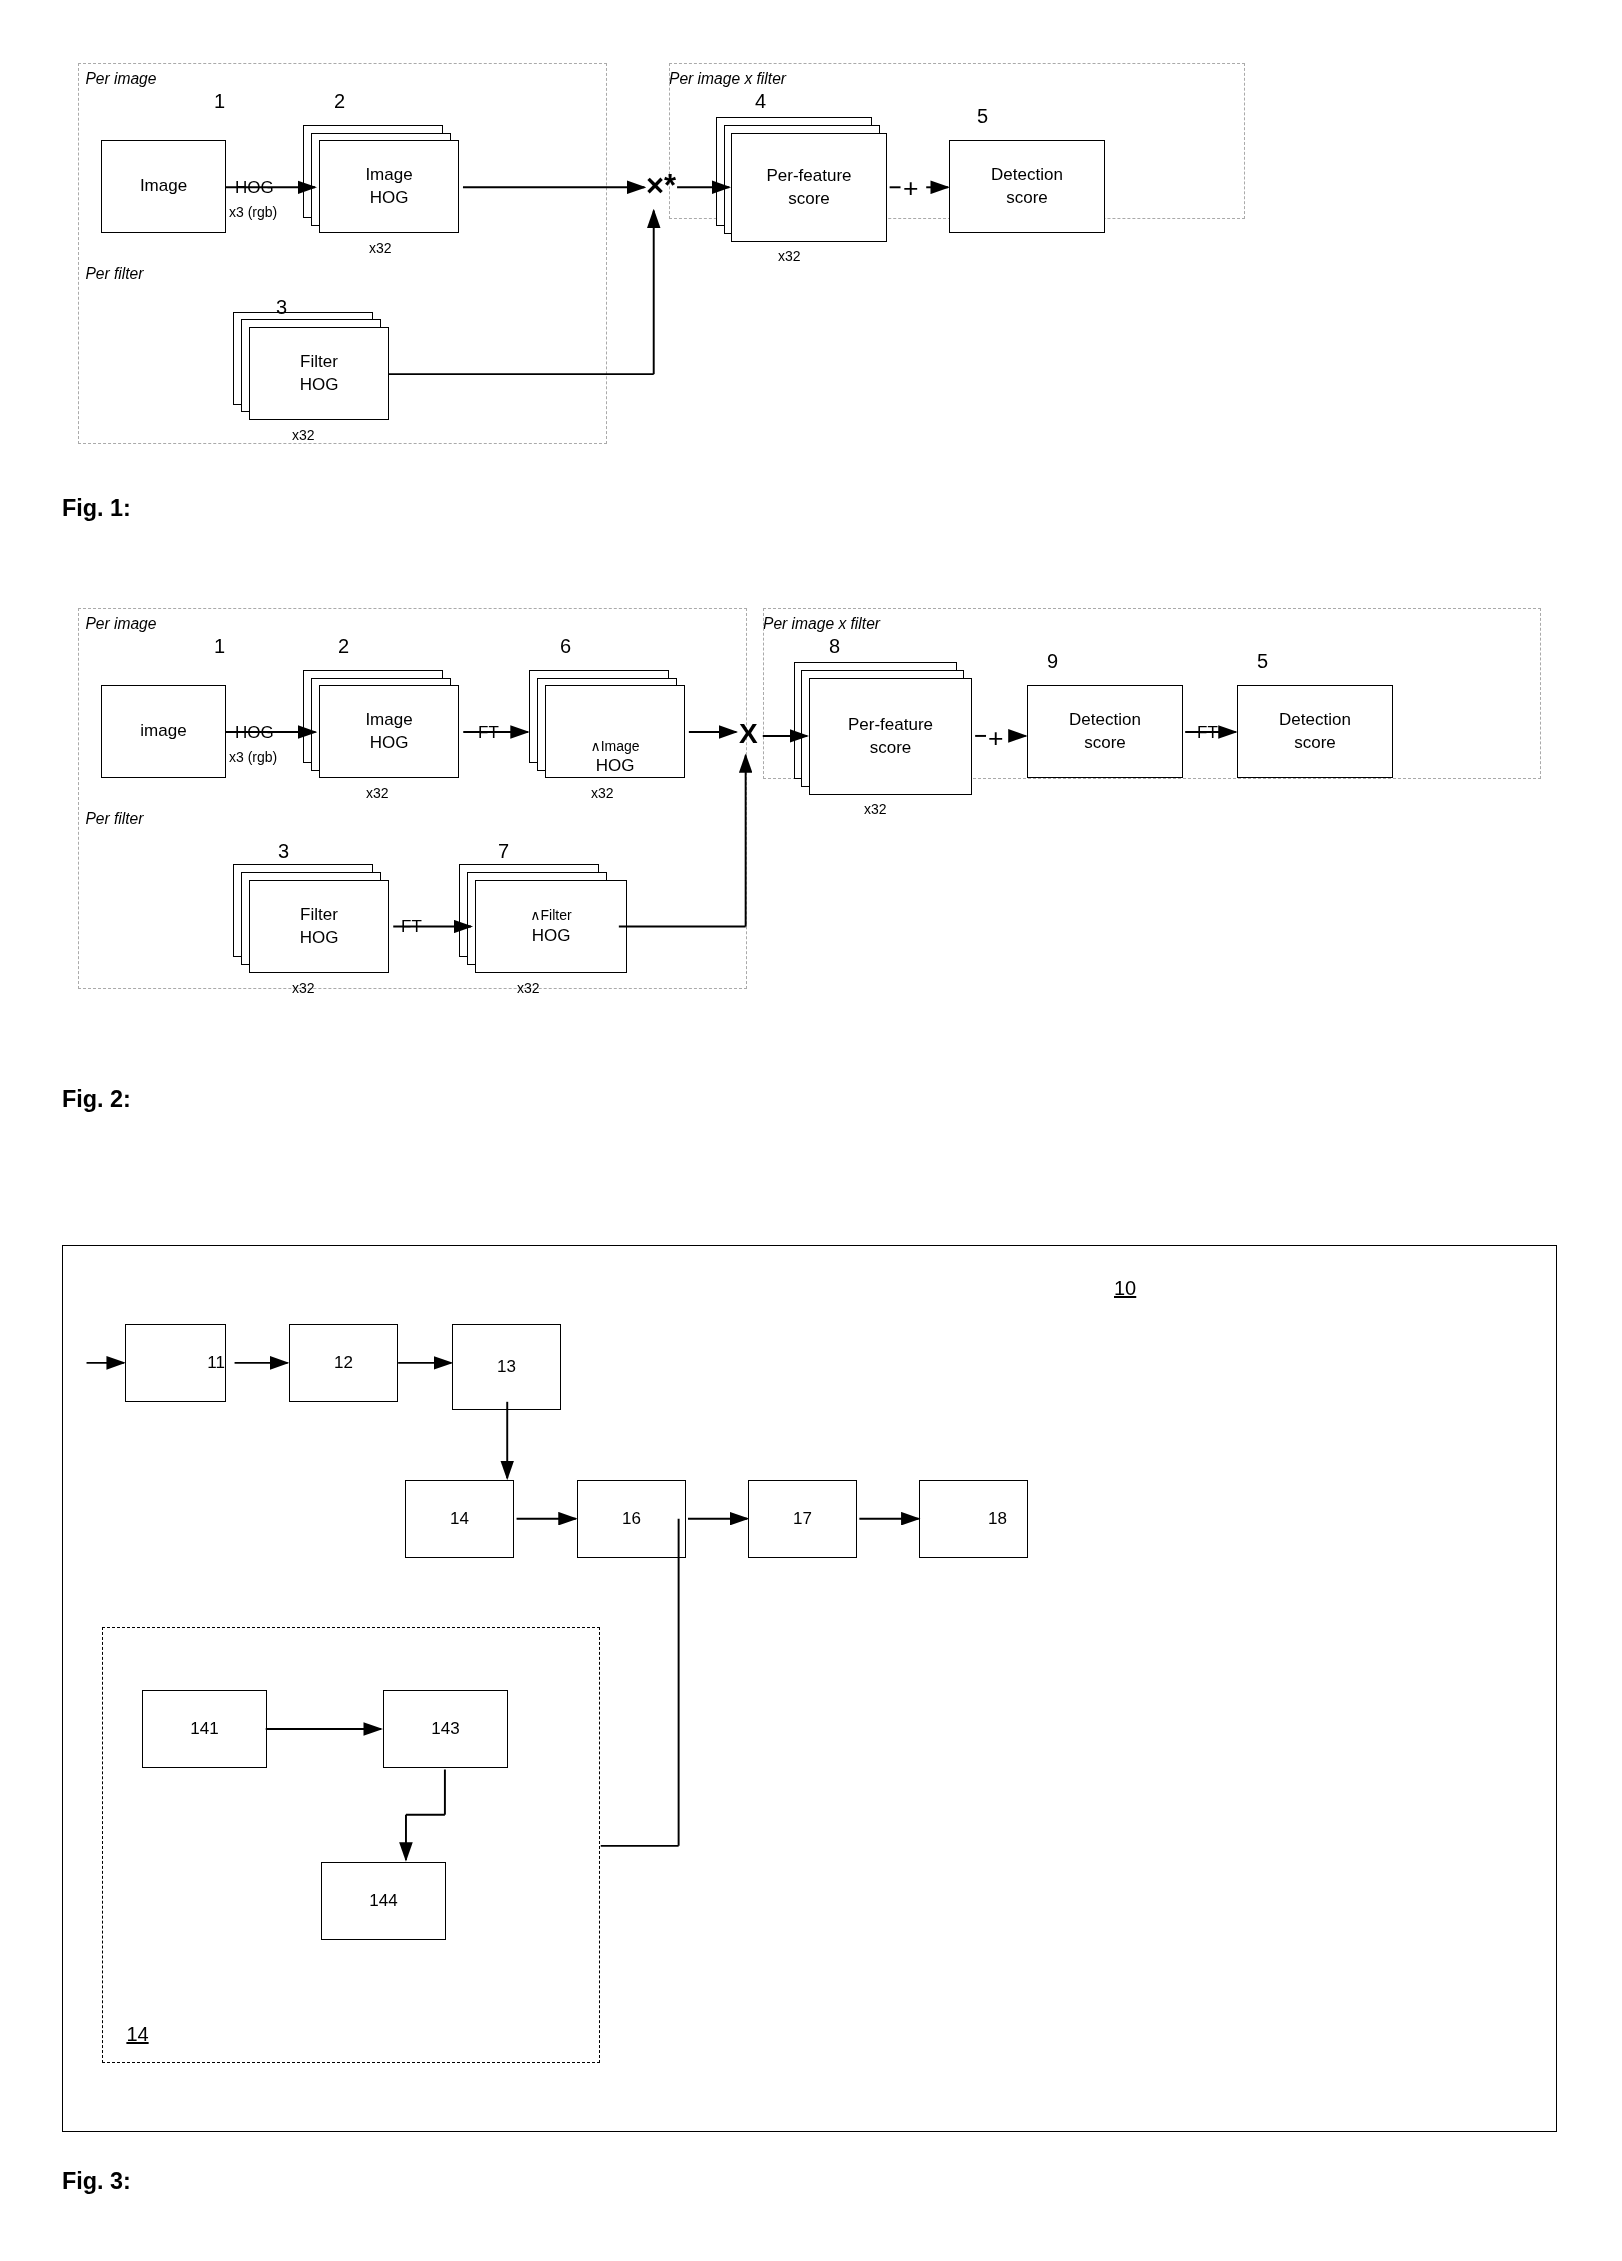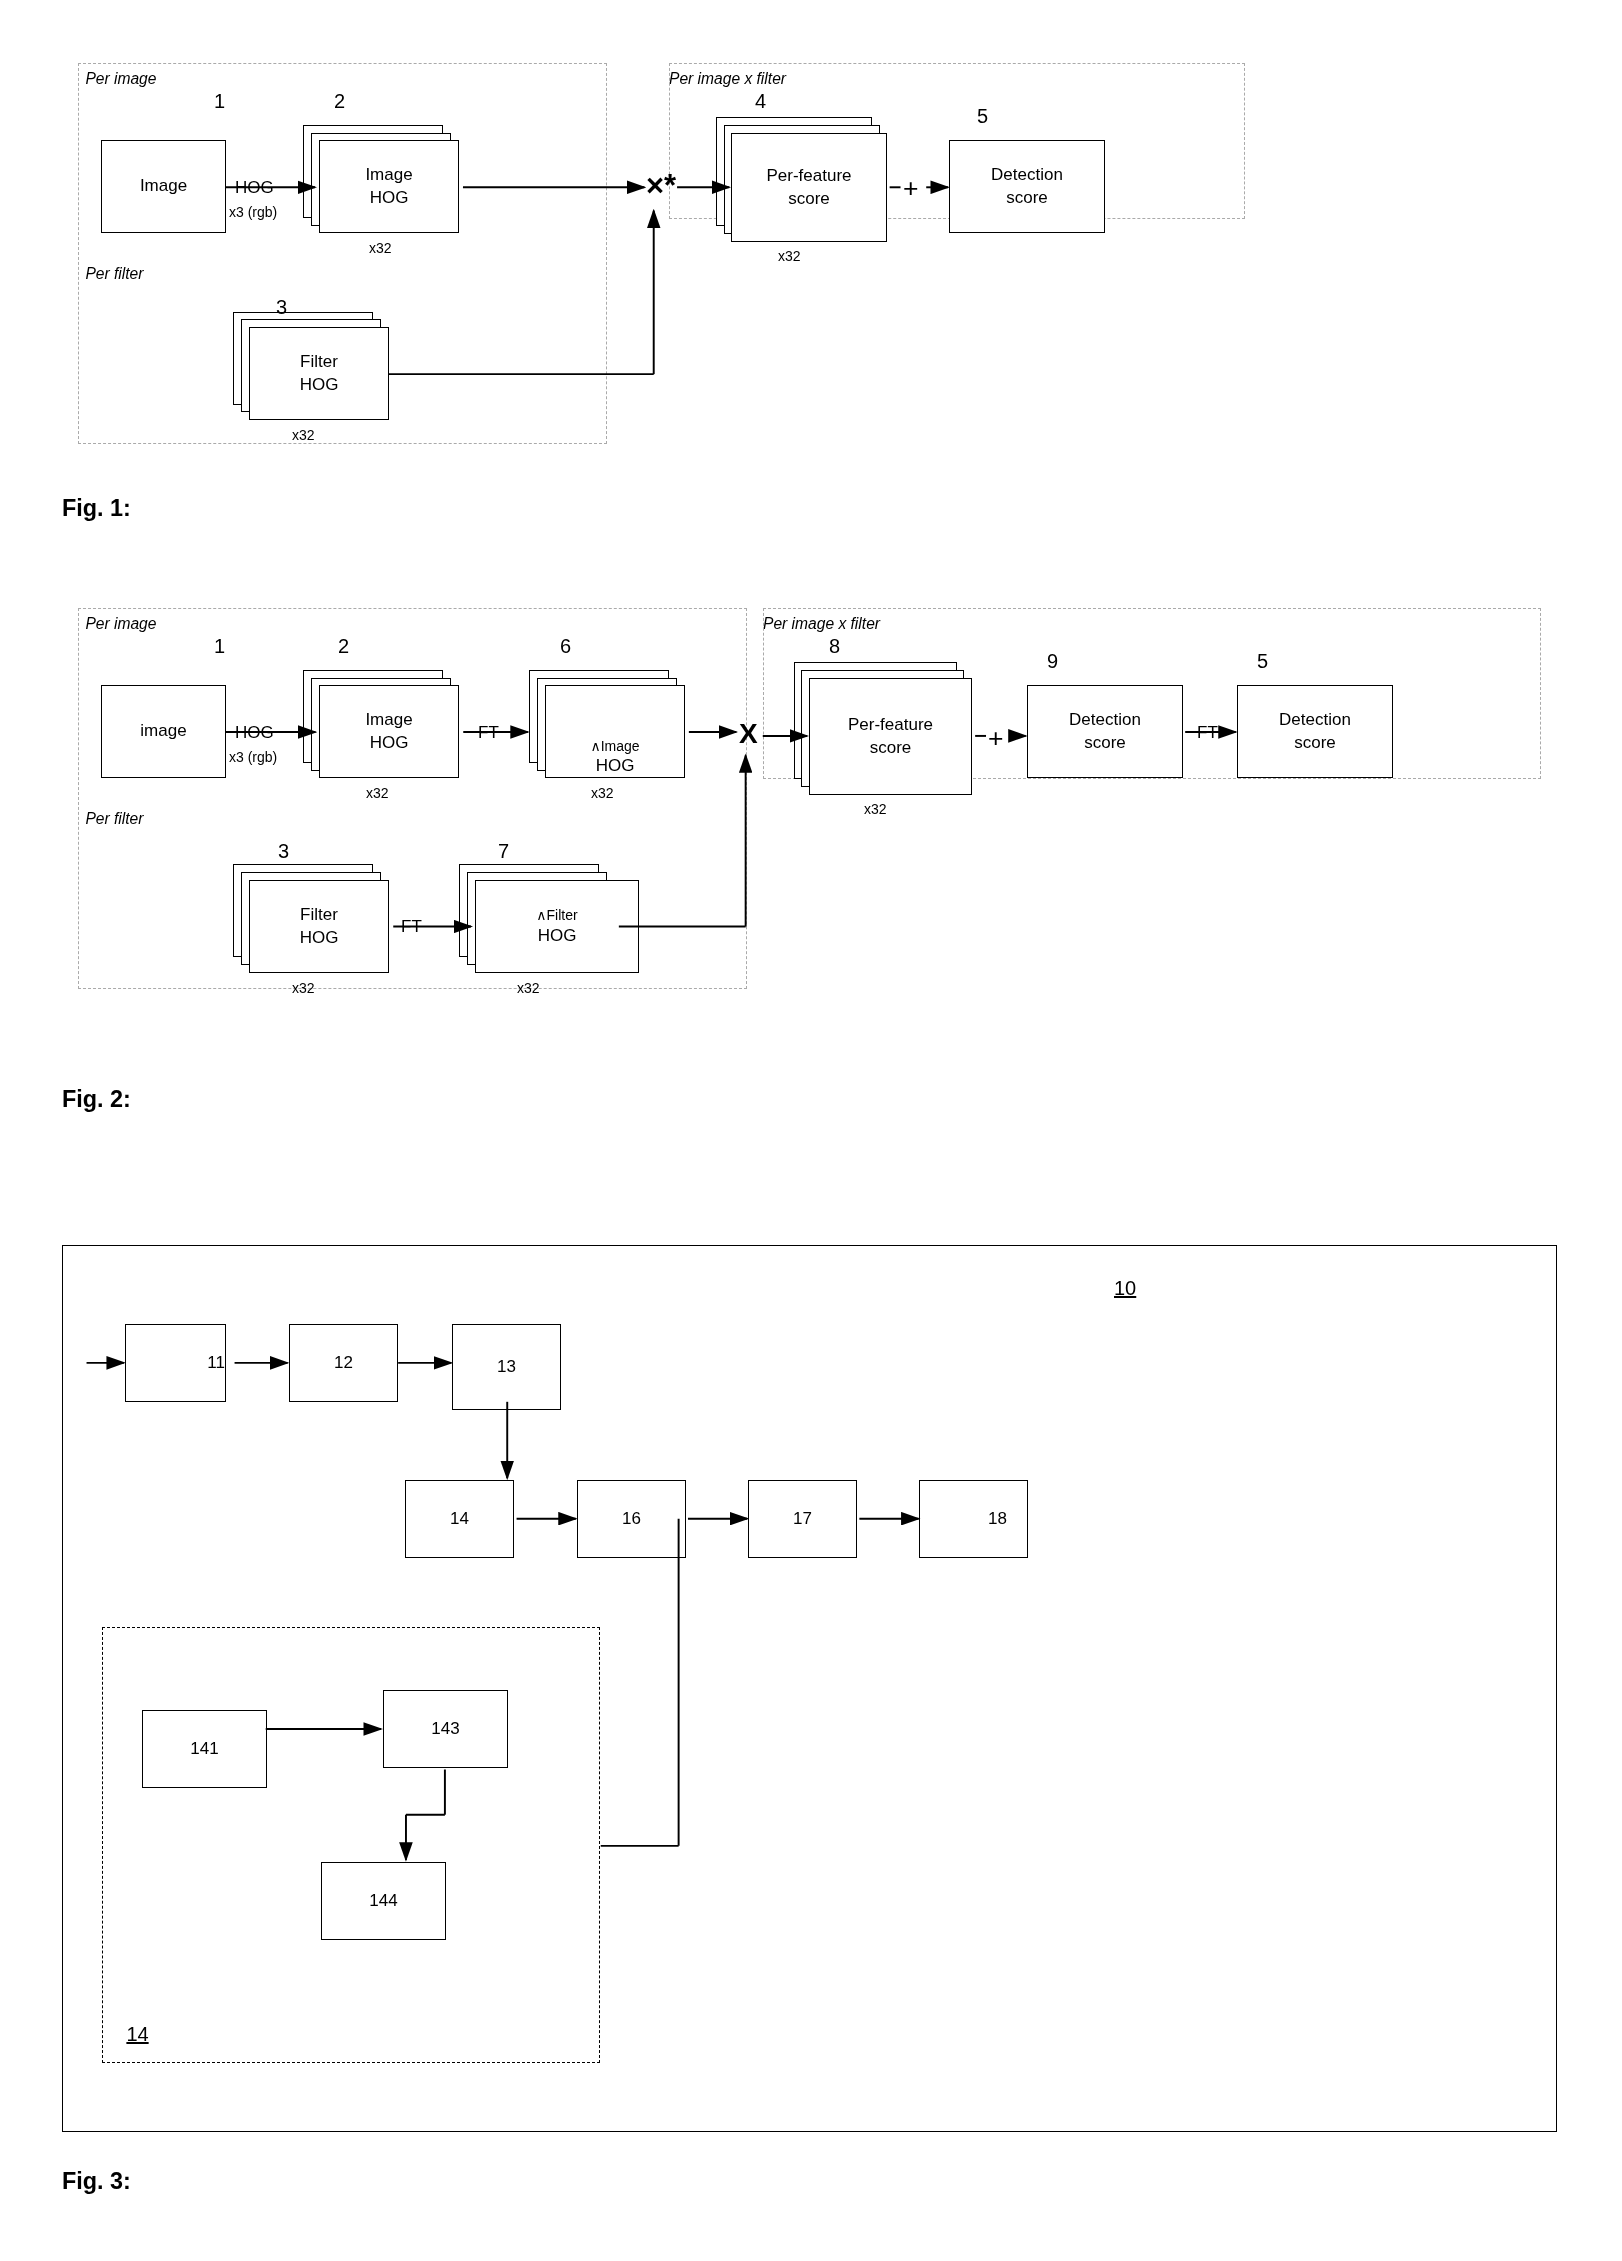--- a/index.html
+++ b/index.html
@@ -240,21 +240,21 @@
   <div class="box" style="top:288px; left:187px; width:140px; height:93px;">
     <span>Filter</span>
       <span>HOG</span>
   </div>
   <span style="position:absolute; top:388px; left:230px; font-size:14px;">x32</span>
 
   <span style="position:absolute; top:325px; left:339px; font-size:17px;">FT</span>
 
   <div class="box" style="top:272px; left:397px; width:140px; height:93px;"></div>
   <div class="box" style="top:280px; left:405px; width:140px; height:93px;"></div>
-  <div class="box" style="top:288px; left:413px; width:164px; height:93px;">
+  <div class="box" style="top:288px; left:413px; width:152px; height:93px;">
     <span style="font-size:14px;">∧Filter</span>
       <span>HOG</span>
   </div>
   <span style="position:absolute; top:388px; left:455px; font-size:14px;">x32</span>
 
   <span class="num-label" style="top:248px; left:216px;">3</span>
   <span class="num-label" style="top:248px; left:436px;">7</span>
 
   <div style="position:absolute; top:126px; left:677px; font-size:28px; font-weight:bold;">X</div>
 
@@ -344,21 +344,21 @@
     </div>
 
     <div class="box" style="top:234px; left:856px; width:109px; height:78px;padding-left:48px;">
       <span>18</span>
     </div>
 
     <div class="fig3-dashed-box" style="top:381px; left:39px; width:498px; height:436px;">
 
       <div style="position:absolute; bottom:15.6px; left:23.4px; font-size:20px; text-decoration:underline;">14</div>
 
-      <div class="box" style="top:62px; left:39px; width:125px; height:78px;margin-top:20px;">
+      <div class="box" style="top:62px; left:39px; width:125px; height:78px;">
         <span>141</span>
       </div>
 
       <div class="box" style="top:62px; left:280px; width:125px; height:78px;">
         <span>143</span>
       </div>
 
       <div class="box" style="top:234px; left:218px; width:125px; height:78px;">
         <span>144</span>
       </div>

